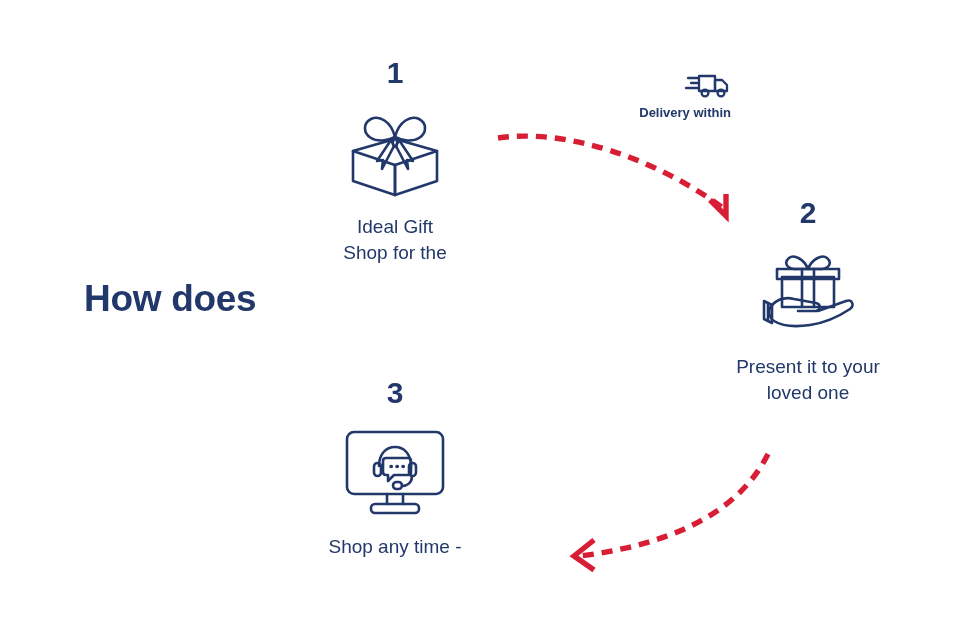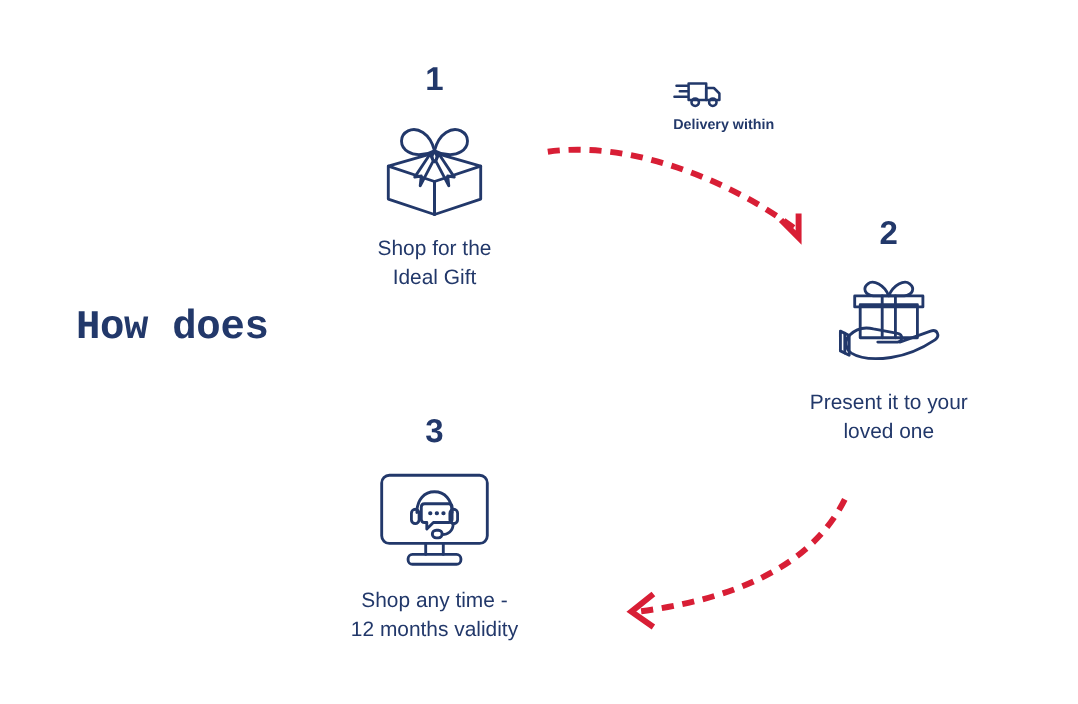--- a/index.html
+++ b/index.html
@@ -16,29 +16,28 @@
   #infographic {
     position: relative;
     width: 980px;
     height: 640px;
     background: #ffffff;
   }
   .abs { position: absolute; }
 
   
   #heading {
-    left: 69px;
+    left: 84px;
     top: 276px;
     width: 300px;
     color: #22386a;
     font-size: 37px;
     font-weight: bold;
     line-height: 1.22;
     letter-spacing: -0.3px;
-    font-family: Liberation Mono, monospace;
   }
 
   
   .step { width: 260px; text-align: center; }
   .step-number {
     color: #22386a;
     font-size: 30px;
     font-weight: bold;
     line-height: 1;
     margin-bottom: 6px;
@@ -56,24 +55,24 @@
     line-height: 1.38;
     margin-top: 10px;
   }
 
   #step1 { left: 265px; top: 58px; }
   #step2 { left: 678px; top: 198px; }
   #step3 { left: 265px; top: 378px; }
 
   
   #delivery {
-    left: 612px;
+    left: 576px;
     top: 70px;
     width: 155px;
-    text-align: left;
+    text-align: right;
   }
   #delivery .truck { height: 30px; margin-bottom: 4px; }
   #delivery .delivery-text {
     color: #22386a;
     font-size: 13px;
     font-weight: bold;
     line-height: 1.32;
   }
 
   
@@ -106,22 +105,22 @@
         <path d="M54 38 C50 22 38 16 30 20 C22 24 22 34 30 39 C36 43 47 42 54 38 Z"></path>
         <path d="M54 38 C58 22 70 16 78 20 C86 24 86 34 78 39 C72 43 61 42 54 38 Z"></path>
 
         <path d="M50 41 L36 62 L42 61 L41 70 L53 47 Z"></path>
         <path d="M58 41 L72 62 L66 61 L67 70 L55 47 Z"></path>
 
         <path d="M54 38 C51 42 51 46 54 48 C57 46 57 42 54 38 Z"></path>
       </svg>
     </div>
     <div class="step-caption">
+      <div>Ideal Gift</div>
       <div>Shop for the</div>
-      <div>Ideal Gift</div>
     </div>
   </div>
 
   <div id="step2" class="step abs">
     <div class="step-number">2</div>
     <div class="step-icon">
       <svg width="112" height="100" viewBox="0 0 112 100" fill="none" stroke="#22386a" stroke-width="2.6" stroke-linecap="round" stroke-linejoin="round">
 
         <rect x="30" y="38" width="52" height="30"></rect>
 
@@ -166,21 +165,20 @@
 
         <rect x="54" y="62" width="9" height="7" rx="3.5"></rect>
 
         <path d="M47 38 L69 38 C71 38 72 39 72 41 L72 52 C72 54 71 55 69 55 L55 55 L49 61 L49 55 L47 55 C45 55 44 54 44 52 L44 41 C44 39 45 38 47 38 Z"></path>
 
         <path d="M52 46.5 L52.3 46.5 M58 46.5 L58.3 46.5 M64 46.5 L64.3 46.5" stroke-width="3.6"></path>
       </svg>
     </div>
     <div class="step-caption">
       <div>Shop any time -</div>
-      <div>12 months validity</div>
     </div>
   </div>
 
   <div id="delivery" class="abs">
     <div class="truck">
       <svg width="46" height="30" viewBox="0 0 46 30" fill="none" stroke="#22386a" stroke-width="2.3" stroke-linecap="round" stroke-linejoin="round">
 
         <path d="M14 6 L30 6 L30 21 L14 21 Z"></path>
 
         <path d="M30 10 L37 10 L42 15 L42 21 L30 21 Z"></path>

